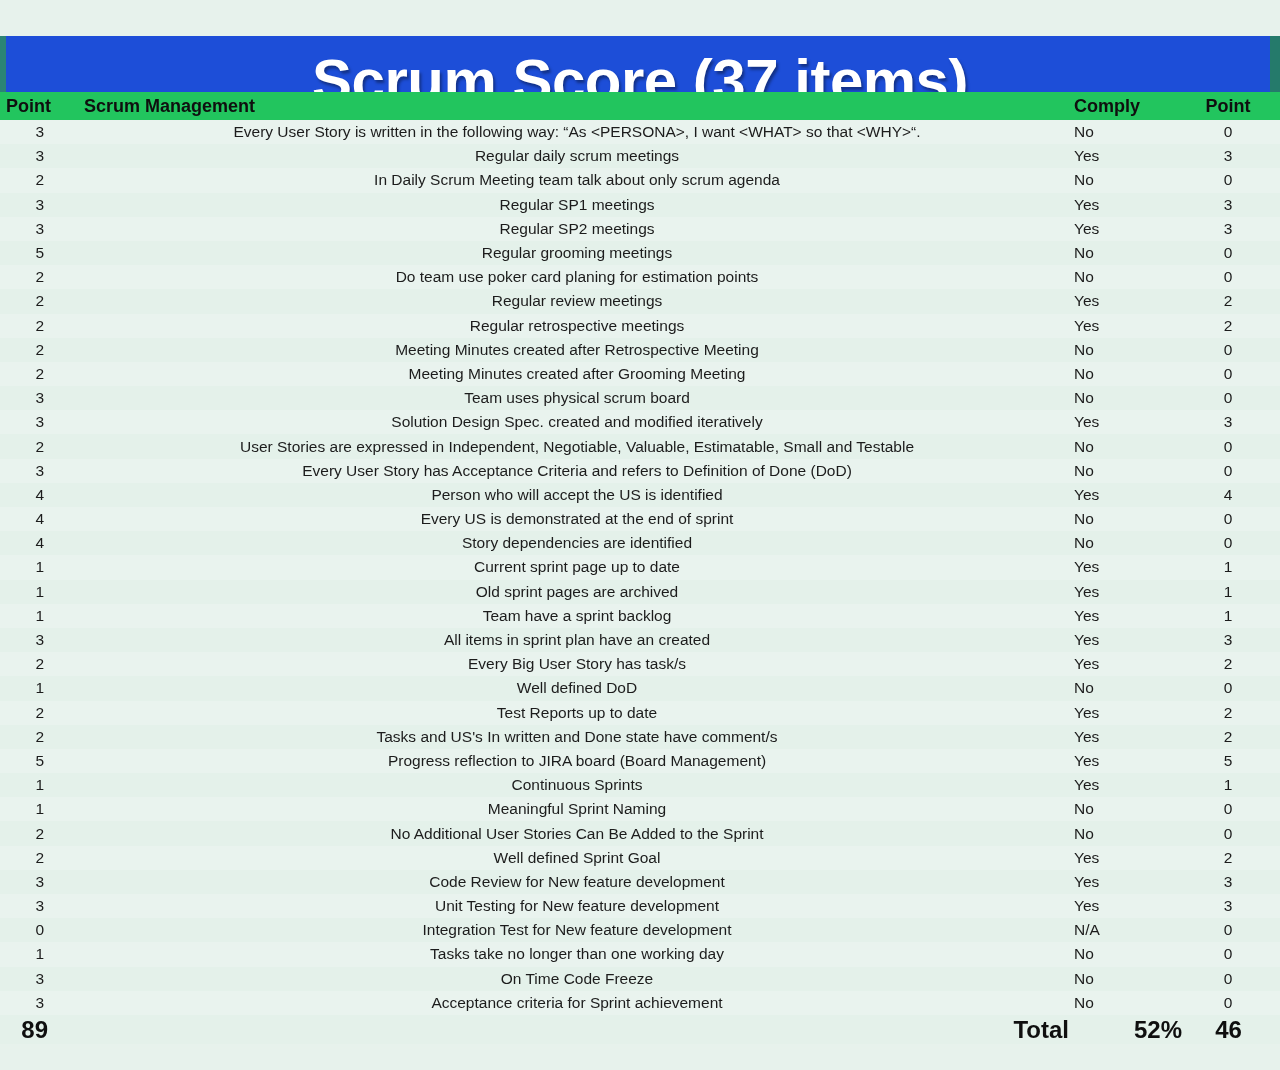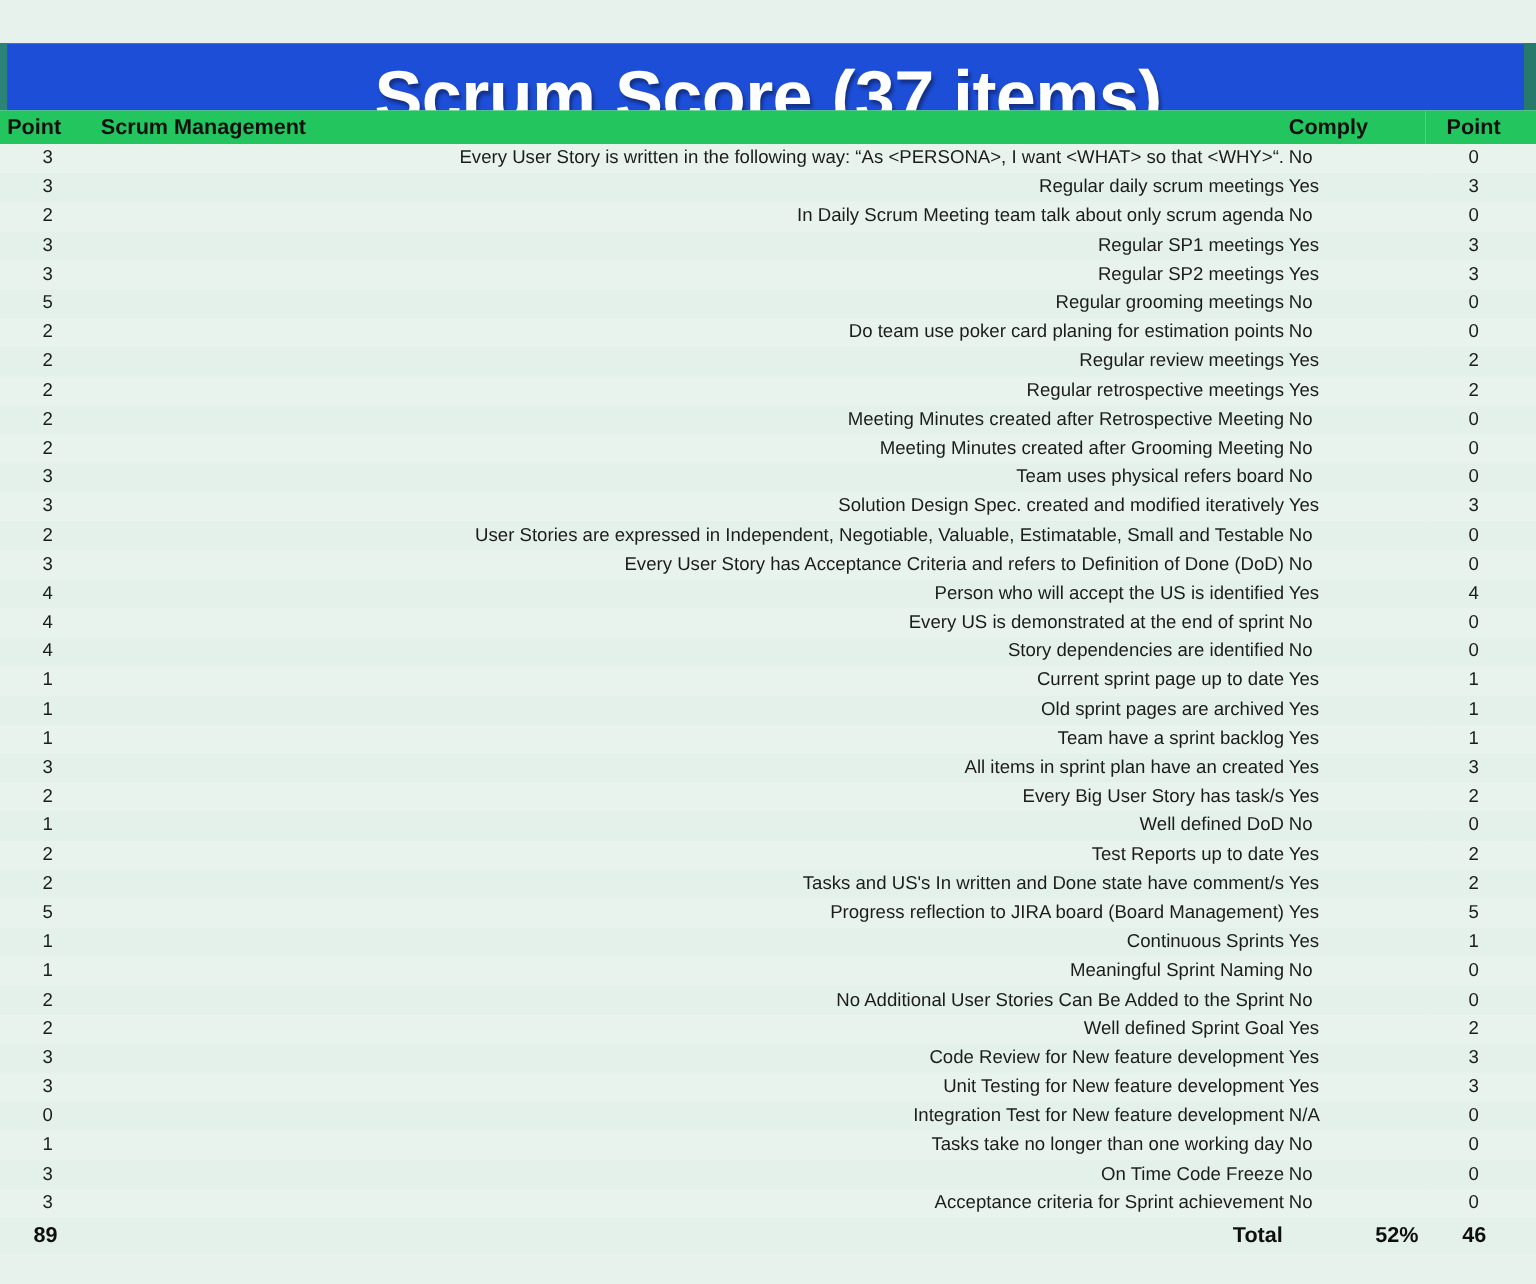--- a/index.html
+++ b/index.html
@@ -109,29 +109,29 @@
     height: 24.2px;
     vertical-align: middle;
     border: none;
     white-space: nowrap;
     overflow: hidden;
   }
   table.score tbody tr:nth-child(odd)  td { background: #e9f3ee; }
   table.score tbody tr:nth-child(even) td { background: #e4f1ea; }
 
   td.t-point1 { text-align: right; padding-right: 26px !important; }
-  td.t-desc   { text-align: right;  padding-left: 14px !important; }
+  td.t-desc   { text-align: center;  padding-left: 14px !important; }
   td.t-comply { text-align: left;  padding-left: 4px !important; }
   td.t-point2 { text-align: center; padding-right: 12px !important; }
 
   
   tr.total-row td {
     background: #e4f1ea !important;
     font-weight: bold;
-    font-size: 18px;
+    font-size: 24px;
     height: 28px;
     color: #0f0f0f;
     border-bottom: 7px solid #22c55e;
   }
   tr.total-row td.t-point1 { text-align: right; padding-right: 22px !important; }
   tr.total-row td.t-desc   { text-align: right;  padding-left: 14px !important; }
   tr.total-row td.t-comply { text-align: right; padding-right: 6px !important; }
   tr.total-row td.t-point2 { padding-right: 12px !important; }
 
   .footer-space {
@@ -232,21 +232,21 @@
             <td class="t-point2">0</td>
           </tr>
           <tr>
             <td class="t-point1">2</td>
             <td class="t-desc">Meeting Minutes created after Grooming Meeting</td>
             <td class="t-comply">No</td>
             <td class="t-point2">0</td>
           </tr>
           <tr>
             <td class="t-point1">3</td>
-            <td class="t-desc">Team uses physical refers board</td>
+            <td class="t-desc">Team uses physical scrum board</td>
             <td class="t-comply">No</td>
             <td class="t-point2">0</td>
           </tr>
           <tr>
             <td class="t-point1">3</td>
             <td class="t-desc">Solution Design Spec. created and modified iteratively</td>
             <td class="t-comply">Yes</td>
             <td class="t-point2">3</td>
           </tr>
           <tr>

